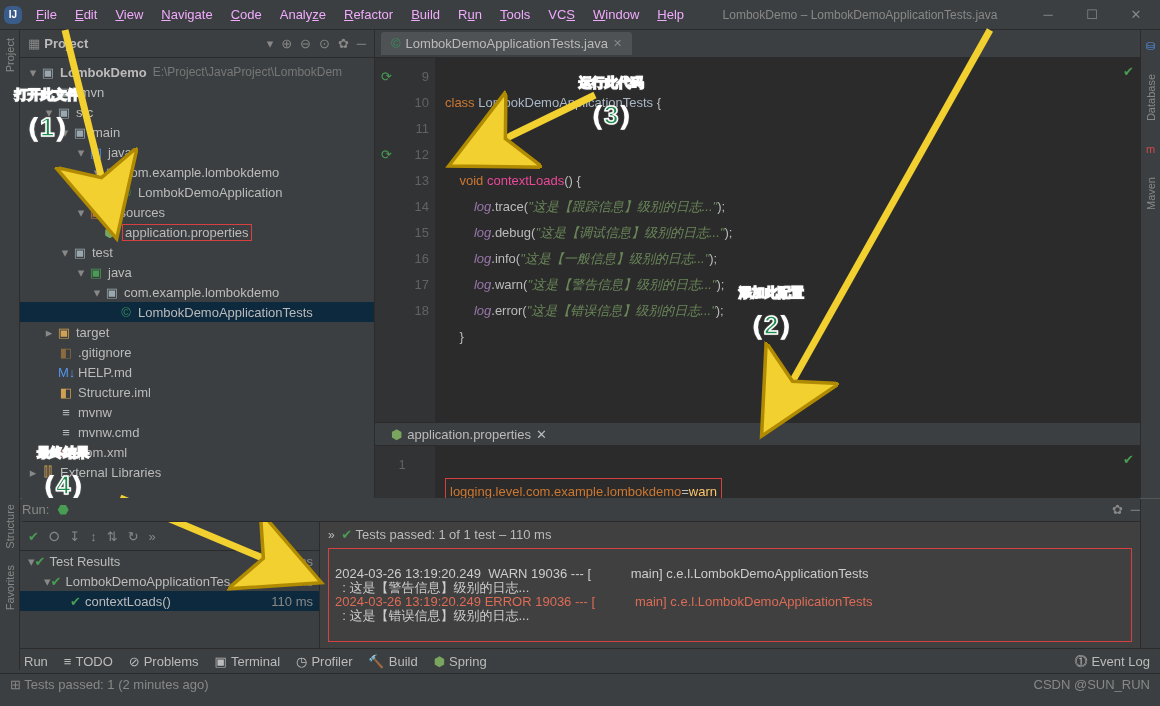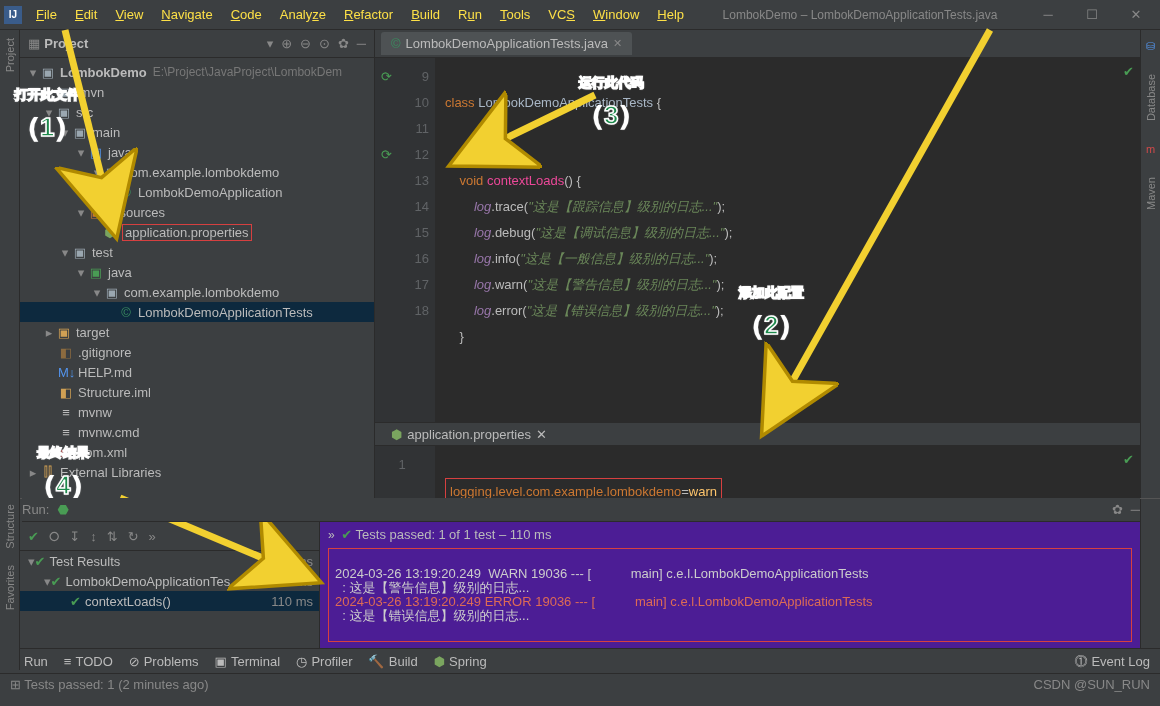--- a/index.html
+++ b/index.html
@@ -1,20 +1,20 @@
 <!DOCTYPE html>
 <html><head>
 <meta charset="utf-8">
 <style>
 * { margin: 0; padding: 0; box-sizing: border-box; font-family: "Segoe UI", Arial, sans-serif; font-size: 13px; }
 body { width: 1160px; height: 706px; background: #3c3f41; color: #bbb; overflow: hidden; position: relative; }
 .titlebar { height: 30px; background: #3c3f41; display: flex; align-items: center; padding: 0 4px; border-bottom: 1px solid #2b2b2b; }
-.app-icon { width: 18px; height: 18px; background: #3a5c8a; border-radius: 0; margin-right: 6px; display: flex; align-items: center; justify-content: center; color: #fff; font-size: 10px; font-weight: bold; }
+.app-icon { width: 18px; height: 18px; background: #3a5c8a; border-radius: 6px; margin-right: 6px; display: flex; align-items: center; justify-content: center; color: #fff; font-size: 10px; font-weight: bold; }
 .menu { display: flex; gap: 2px; }
-.menu-item { padding: 4px 8px; color: #fde047; cursor: pointer; }
+.menu-item { padding: 4px 8px; color: #f0abfc; cursor: pointer; }
 .menu-item u { text-decoration: underline; }
 .title-center { flex: 1; text-align: center; color: #888; font-size: 12px; }
 .win-controls { display: flex; gap: 4px; }
 .win-btn { width: 40px; height: 24px; display: flex; align-items: center; justify-content: center; color: #888; }
 .main-row { display: flex; height: 468px; }
 .left-rail { width: 20px; background: #3c3f41; border-right: 1px solid #2b2b2b; display: flex; flex-direction: column; align-items: center; padding-top: 8px; gap: 20px; }
 .rail-label { writing-mode: vertical-rl; transform: rotate(180deg); color: #888; font-size: 11px; }
 .project-panel { width: 355px; background: #3c3f41; border-right: 1px solid #2b2b2b; display: flex; flex-direction: column; }
 .panel-header { height: 28px; display: flex; align-items: center; padding: 0 8px; border-bottom: 1px solid #2b2b2b; }
 .panel-title { color: #bbb; font-weight: bold; flex: 1; }
@@ -50,21 +50,21 @@
 .run-panel { height: 150px; background: #2b2b2b; border-top: 1px solid #555; display: flex; }
 .run-header { position: absolute; left: 22px; top: 498px; height: 24px; display: flex; align-items: center; gap: 8px; color: #bbb; font-size: 12px; z-index: 5; background: #3c3f41; width: calc(100% - 42px); border-bottom: 1px solid #2b2b2b; }
 .run-header .lbl { color: #888; }
 .run-left-rail { width: 20px; background: #3c3f41; border-right: 1px solid #2b2b2b; display: flex; flex-direction: column; align-items: center; padding-top: 28px; gap: 12px; }
 .run-tree-col { width: 300px; background: #3c3f41; border-right: 1px solid #2b2b2b; display: flex; flex-direction: column; padding-top: 24px; }
 .run-toolbar { height: 28px; display: flex; align-items: center; gap: 10px; padding: 0 8px; color: #888; border-bottom: 1px solid #2b2b2b; }
 .test-row { display: flex; align-items: center; height: 20px; color: #bbb; font-size: 12px; padding-right: 6px; }
 .test-row .tick { color: #499c54; margin-right: 4px; }
 .test-row .time { margin-left: auto; color: #888; }
 .test-row.sel { background: #0d293e; }
-.run-output { flex: 1; background: #4c1d95; padding: 28px 8px 8px 8px; font-family: Consolas, monospace; font-size: 13px; color: #bbb; position: relative; }
+.run-output { flex: 1; background: #404040; padding: 28px 8px 8px 8px; font-family: Consolas, monospace; font-size: 13px; color: #bbb; position: relative; }
 .run-status { color: #bbb; font-size: 12px; margin-bottom: 6px; }
 .run-status .pass { color: #499c54; }
 .log-box { border: 1.5px solid #d64040; padding: 4px 6px; line-height: 14px; white-space: pre-wrap; color: #ccc; font-size: 12.5px; }
 .log-err { color: #dd6b55; }
 .right-rail { width: 20px; background: #3c3f41; border-left: 1px solid #2b2b2b; display: flex; flex-direction: column; align-items: center; padding-top: 8px; gap: 20px; }
 .rail-ic { width: 16px; height: 16px; display: flex; align-items: center; justify-content: center; font-size: 11px; }
 .bottom-bar { height: 25px; background: #3c3f41; border-top: 1px solid #2b2b2b; display: flex; align-items: center; padding: 0 10px; gap: 16px; font-size: 12px; color: #bbb; }
 .bottom-bar .it { display: flex; align-items: center; gap: 4px; }
 .status-bar { height: 22px; background: #3c3f41; border-top: 1px solid #2b2b2b; display: flex; align-items: center; padding: 0 10px; font-size: 12px; color: #888; }
 .status-bar .right { margin-left: auto; }

